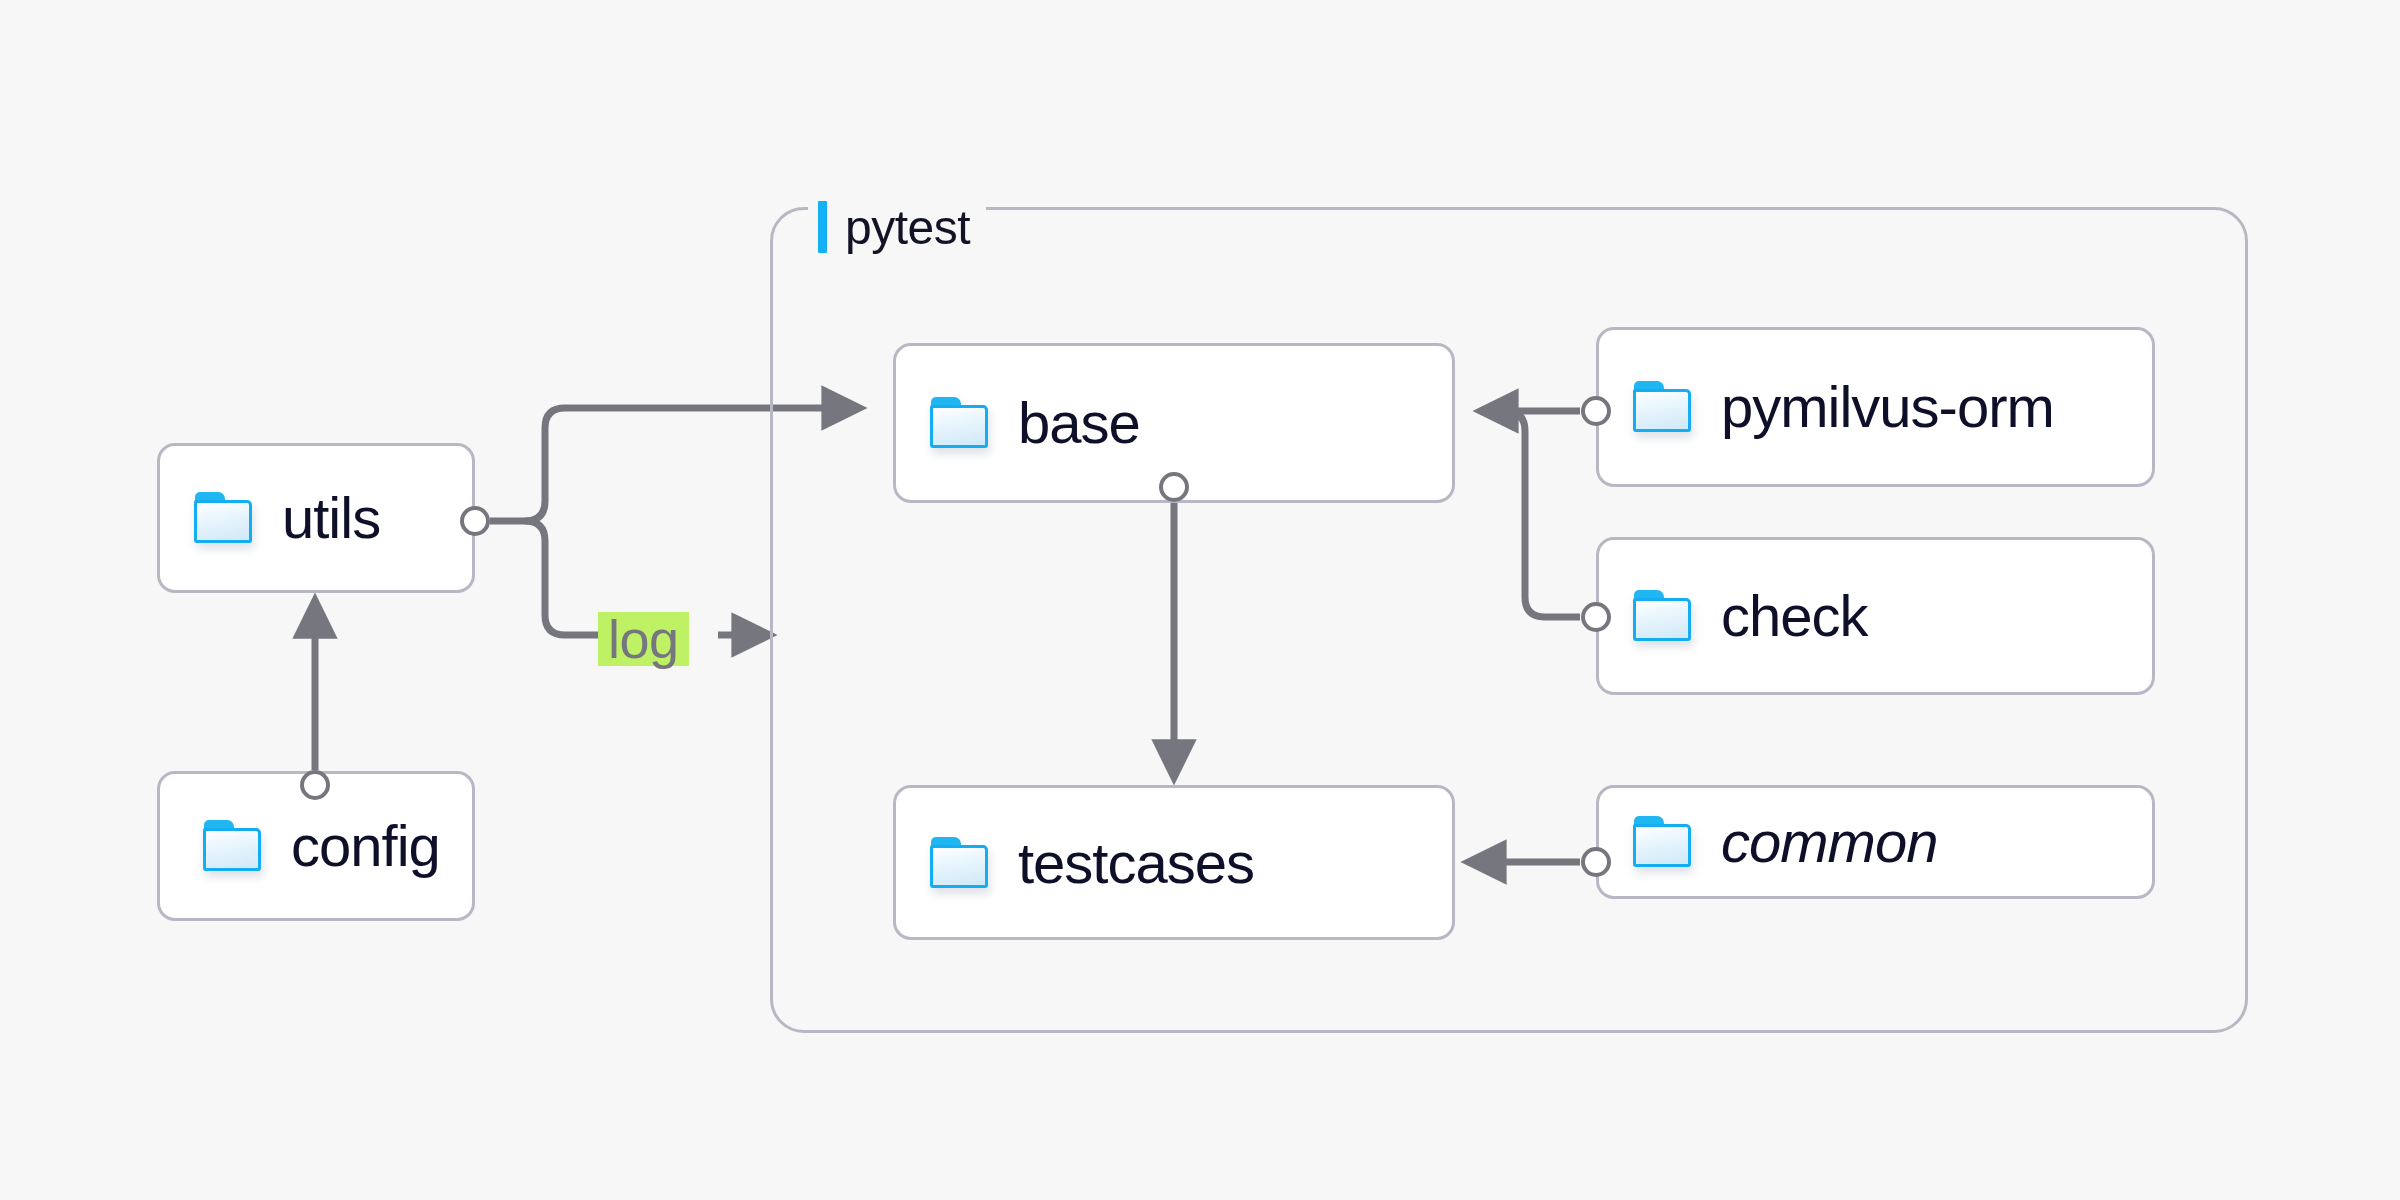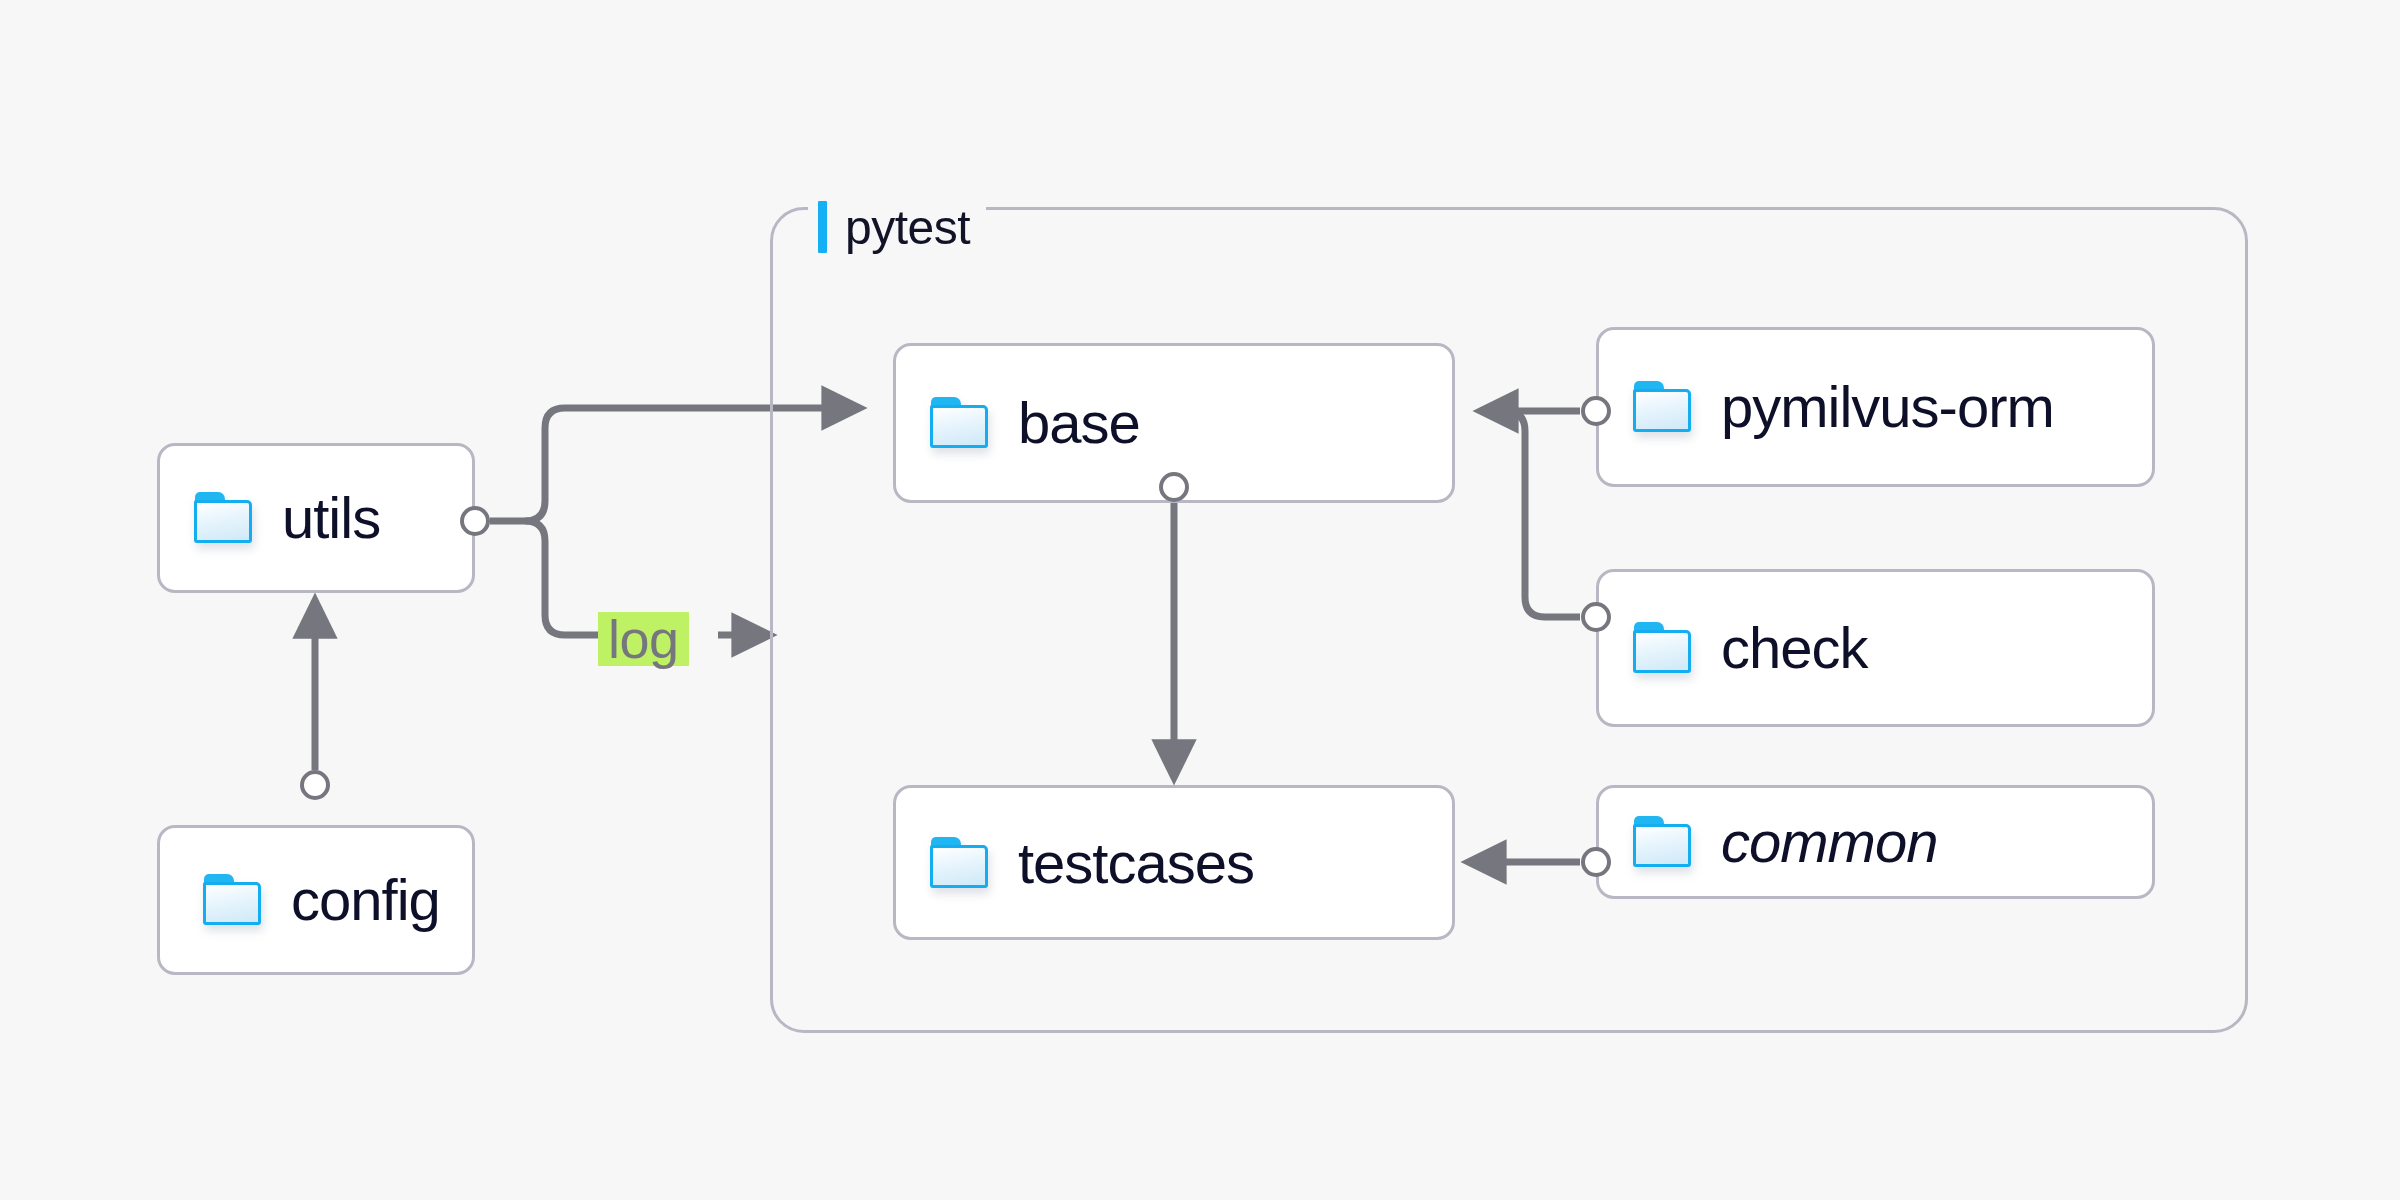--- a/index.html
+++ b/index.html
@@ -164,21 +164,21 @@
 
   <div class="node" style="left:157px; top:443px; width:318px; height:150px;">
     <span class="folder-icon">
       <span class="f-tab"></span>
         <span class="f-body"></span>
     </span>
     <span class="node-label">utils</span>
   </div>
   <div class="port" style="left:460px; top:506px;"></div>
 
-  <div class="node" style="left:157px; top:825px; width:318px; height:150px;padding-left:43px;">
+  <div class="node" style="left:157px; top:771px; width:318px; height:150px;padding-left:43px;">
     <span class="folder-icon">
       <span class="f-tab"></span>
         <span class="f-body"></span>
     </span>
     <span class="node-label">config</span>
   </div>
   <div class="port" style="left:300px; top:770px;"></div>
 
   <div class="node" style="left:893px; top:343px; width:562px; height:160px;">
     <span class="folder-icon">
@@ -199,21 +199,21 @@
 
   <div class="node" style="left:893px; top:785px; width:562px; height:155px;">
     <span class="folder-icon">
       <span class="f-tab"></span>
         <span class="f-body"></span>
     </span>
     <span class="node-label">testcases</span>
   </div>
   <div class="port" style="left:1581px; top:396px;"></div>
 
-  <div class="node" style="left:1596px; top:537px; width:559px; height:158px;margin-top:32px;">
+  <div class="node" style="left:1596px; top:537px; width:559px; height:158px;">
     <span class="folder-icon">
       <span class="f-tab"></span>
         <span class="f-body"></span>
     </span>
     <span class="node-label">check</span>
   </div>
   <div class="port" style="left:1581px; top:602px;"></div>
 
   <div class="node" style="left:1596px; top:785px; width:559px; height:114px;font-style:italic;">
     <span class="folder-icon">

